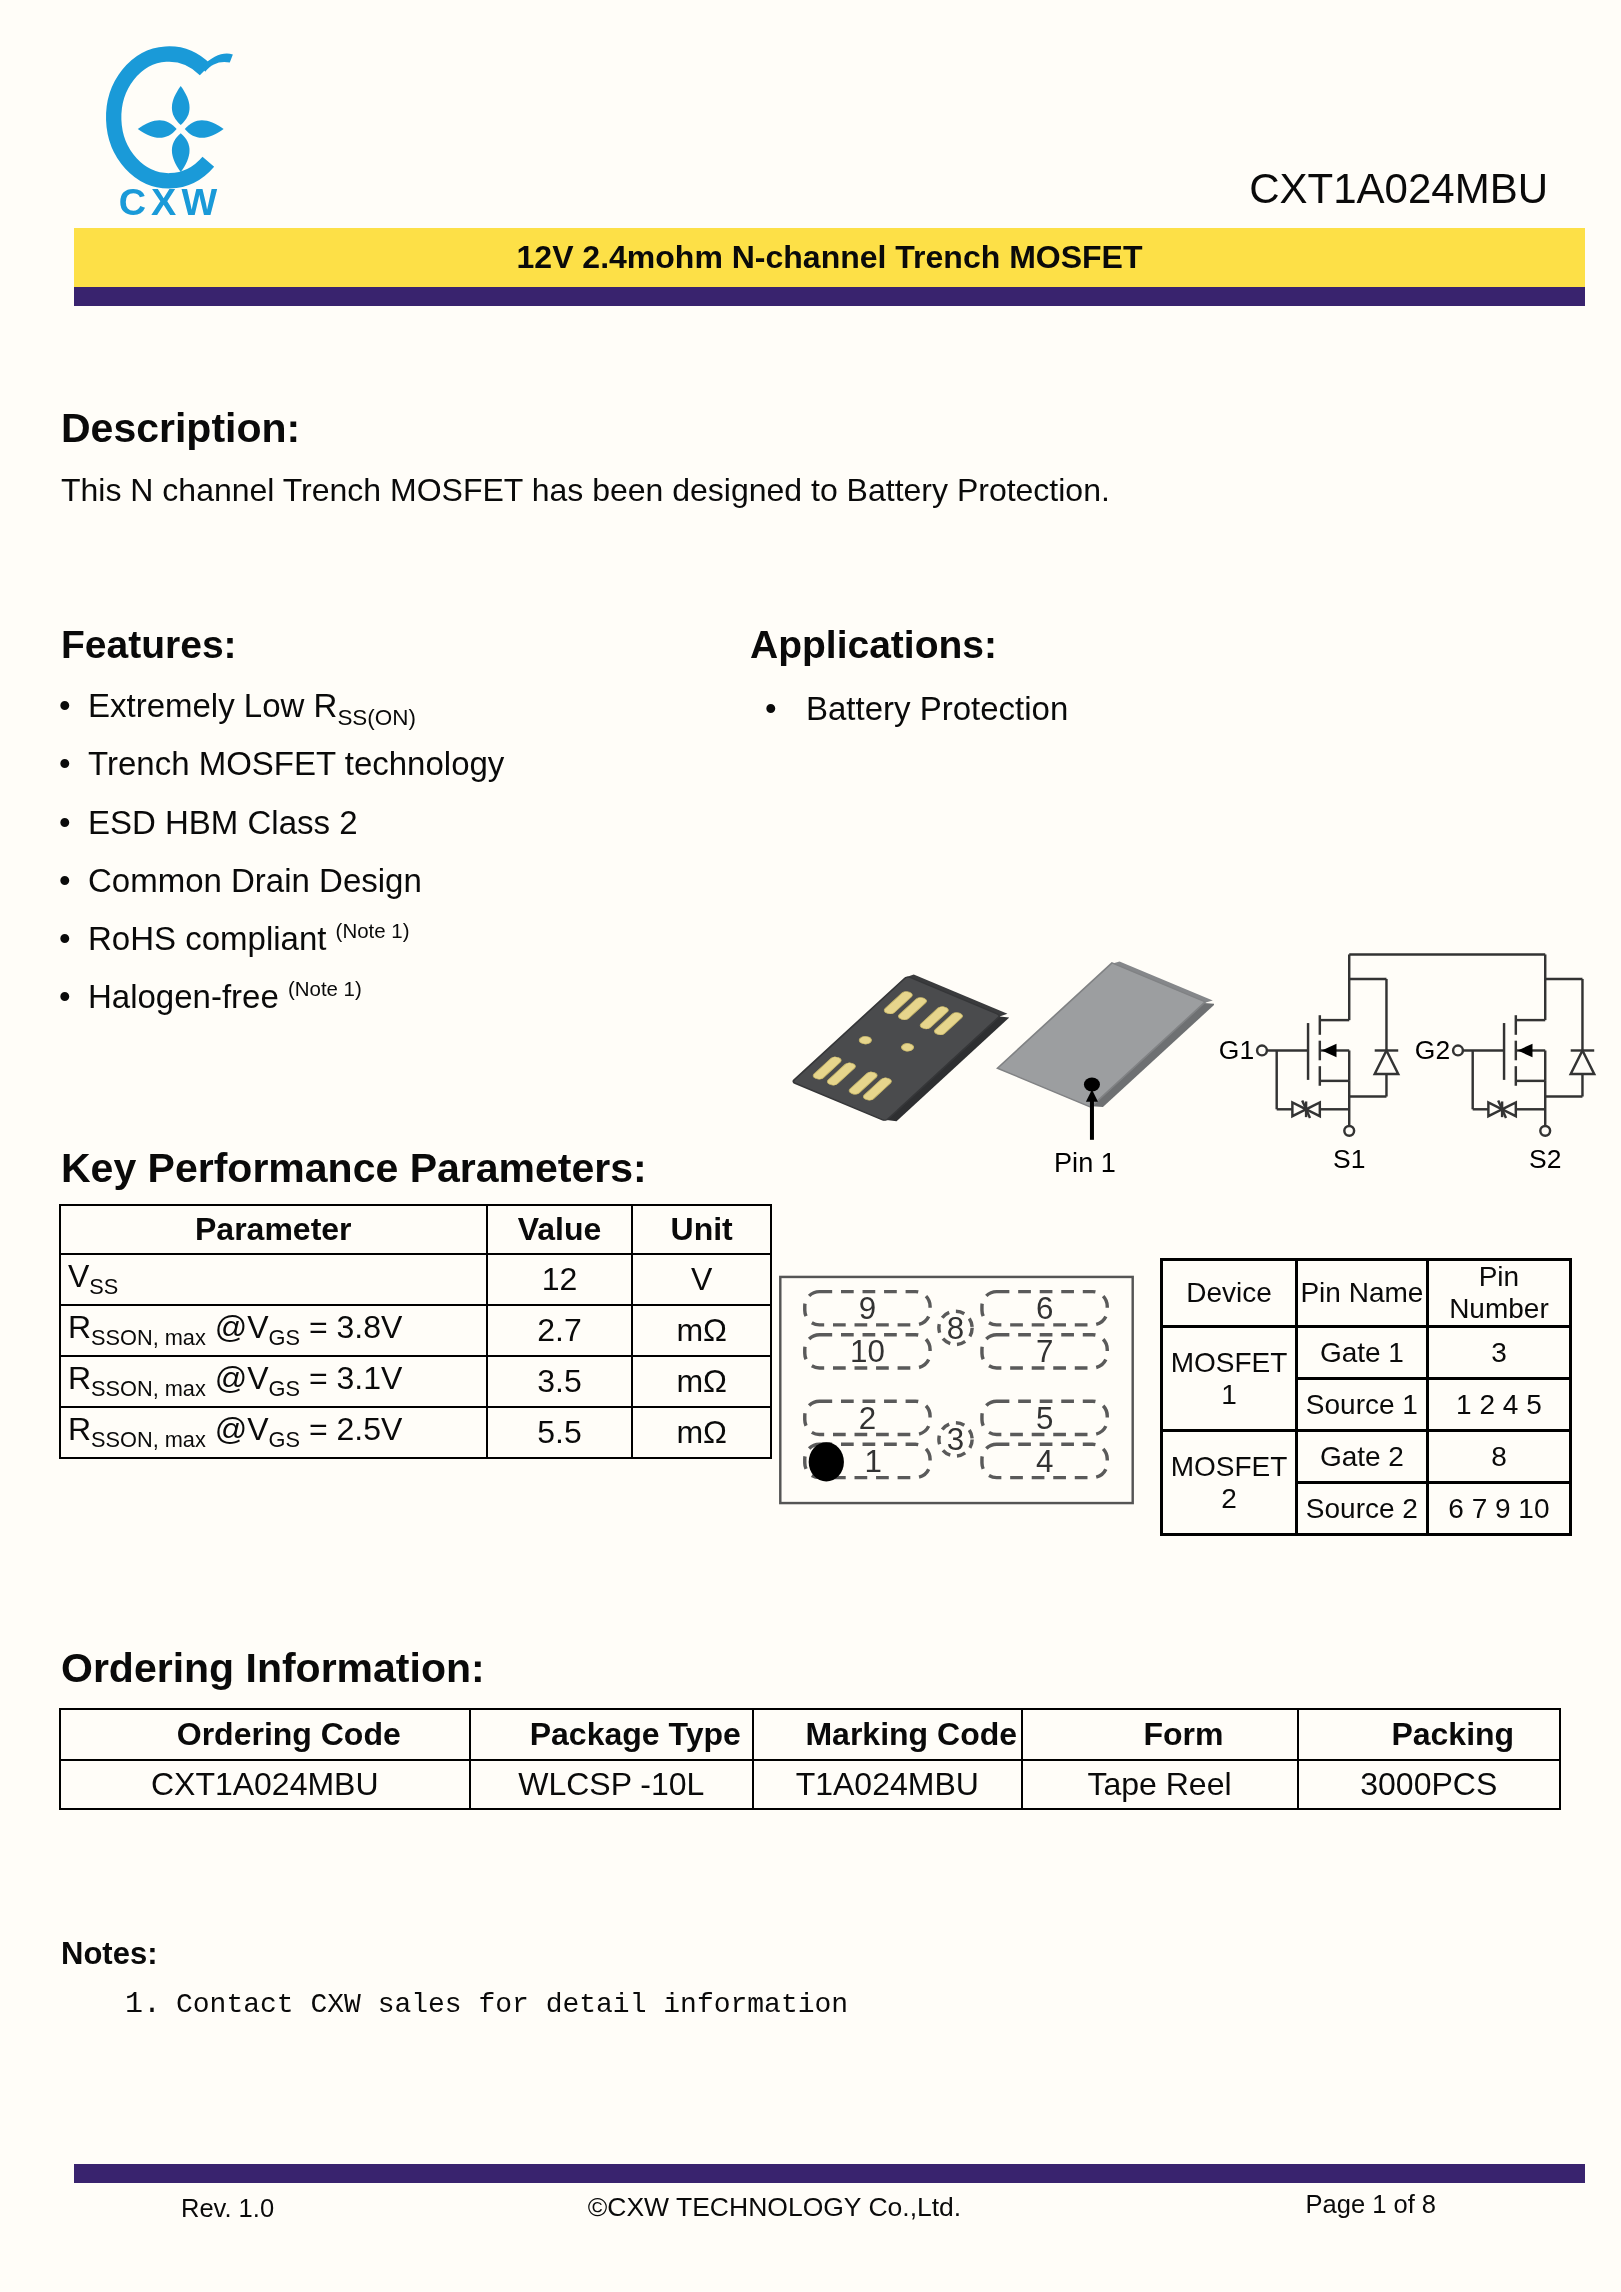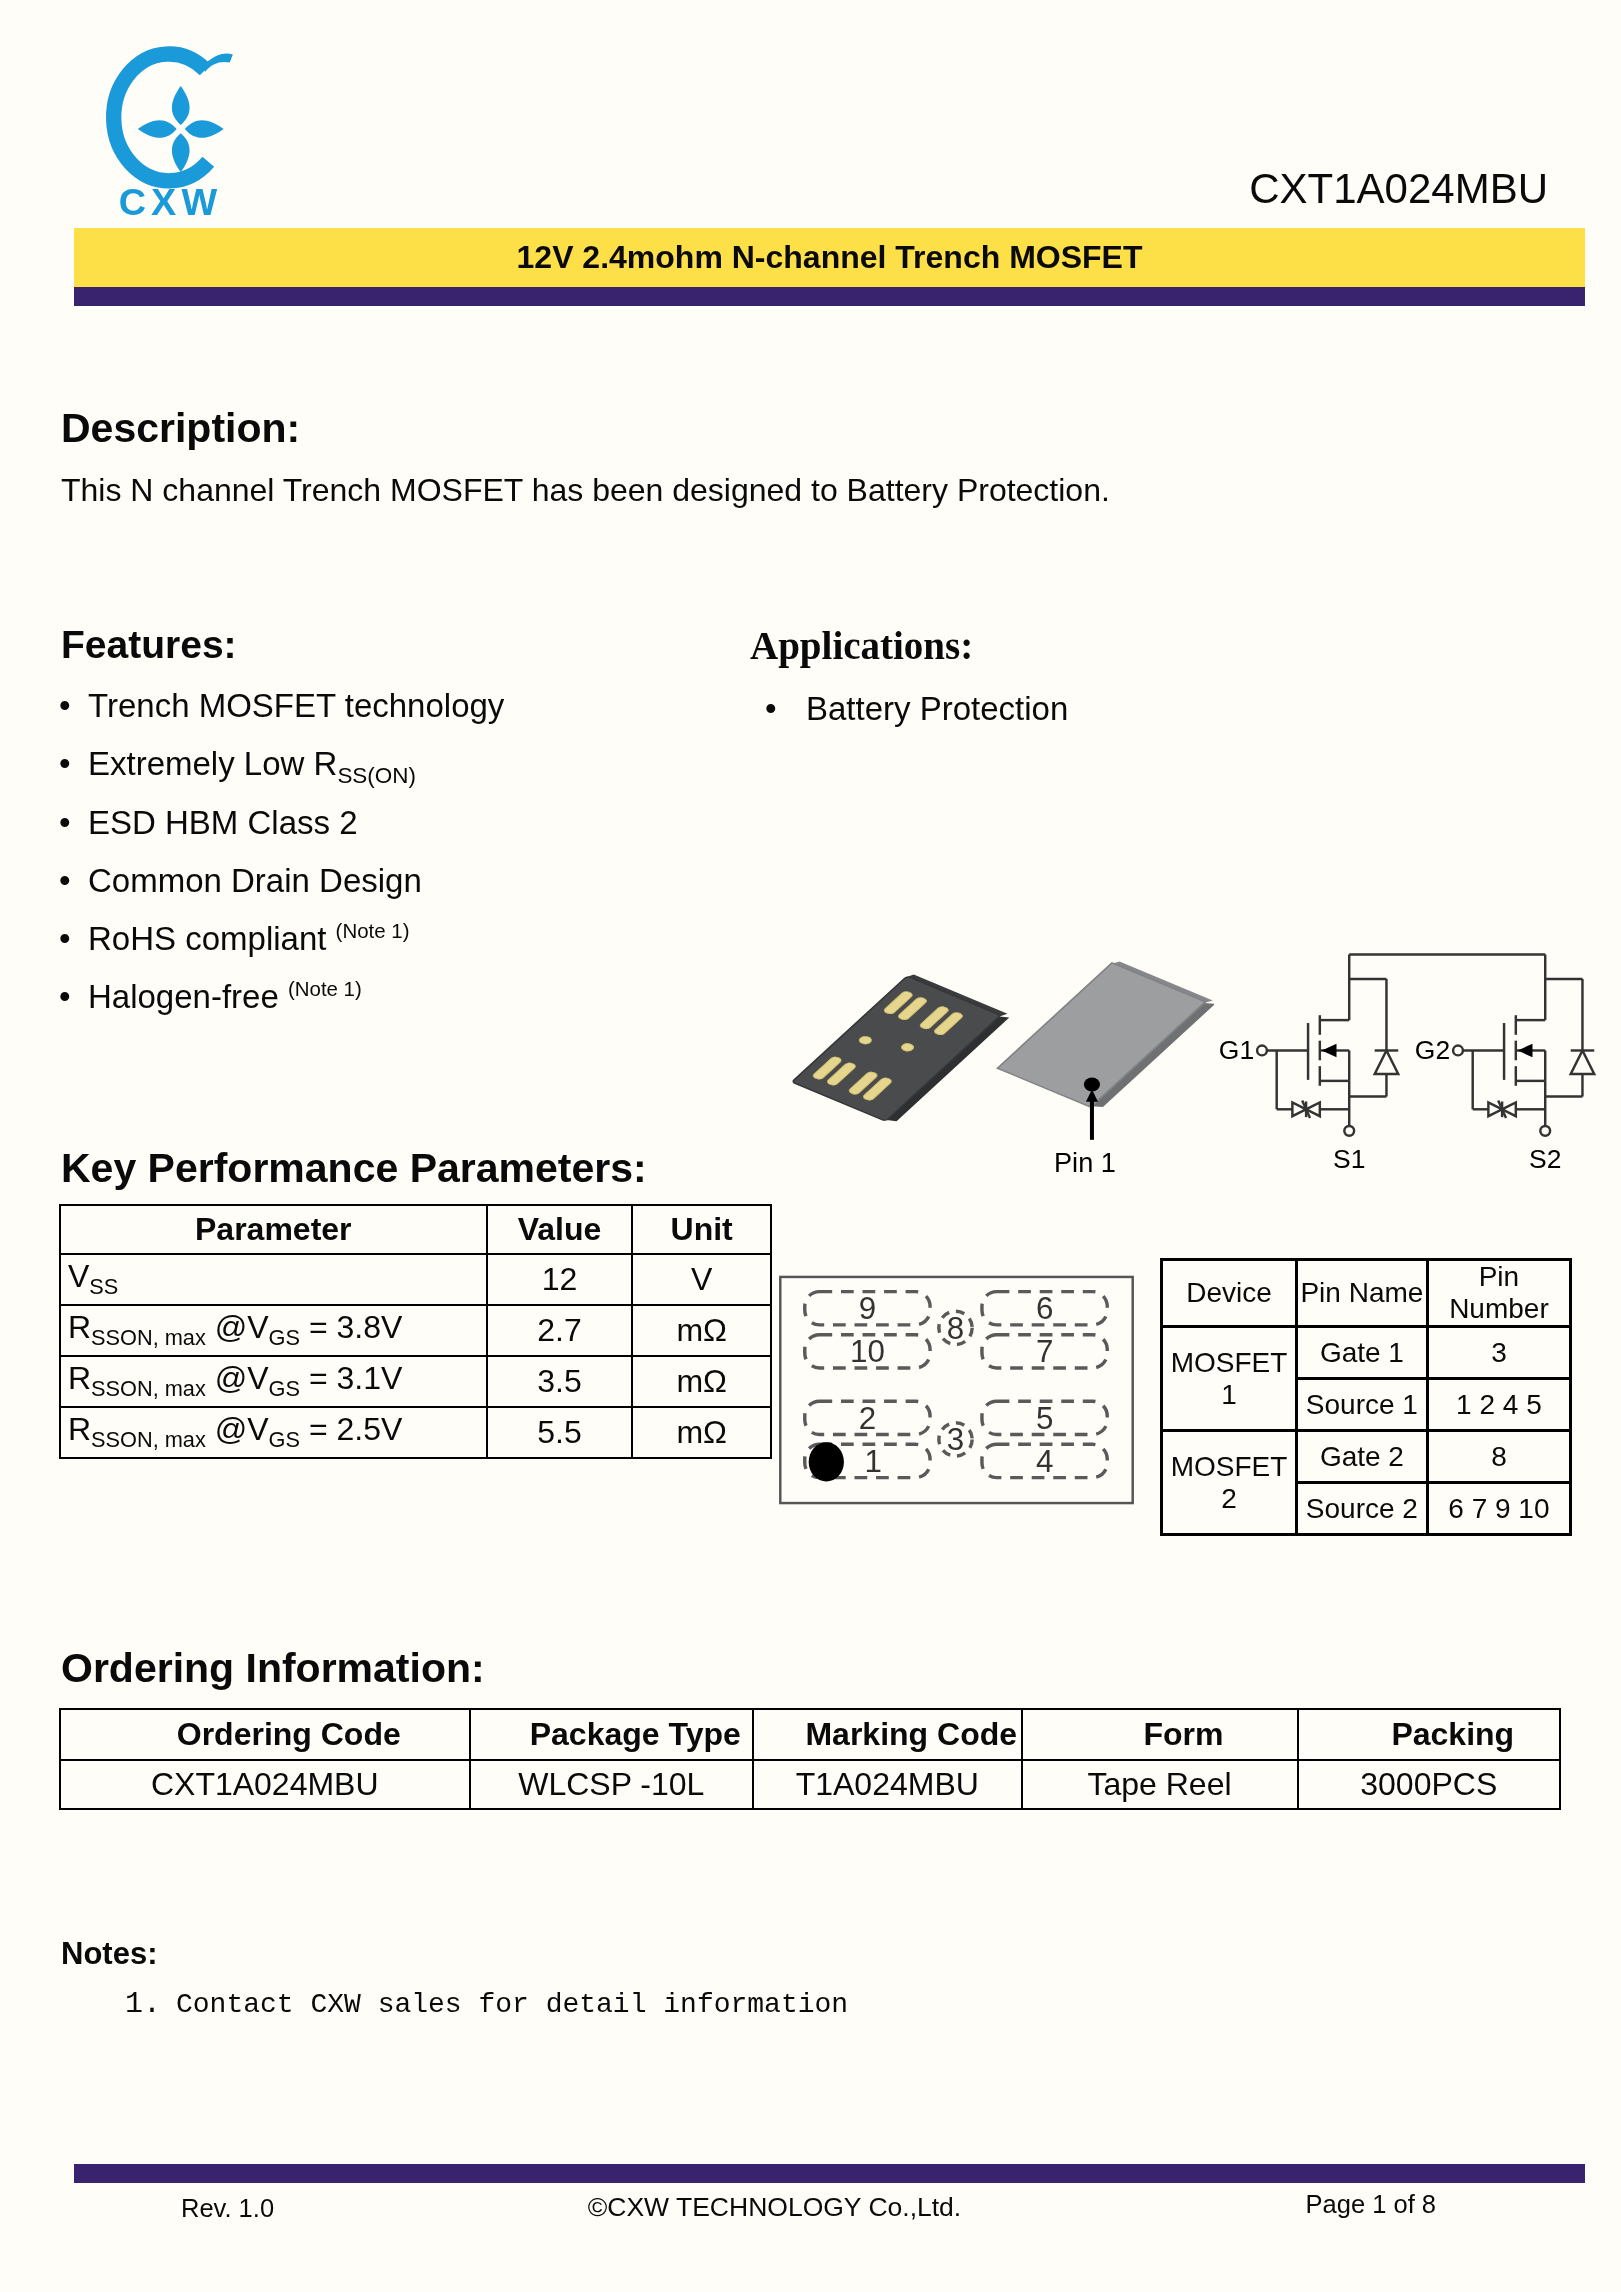--- a/index.html
+++ b/index.html
@@ -23,21 +23,21 @@
   #desc-h { left:61px; top:405px; }
   #desc-t { left:61px; top:472px; font-size:32px; }
 
   #feat-h { left:61px; top:623px; font-size:39px; }
   .feat-list { left:59px; top:686px; font-size:33px; list-style:none; margin:0; padding:0; }
   .feat-list li { margin-bottom:13.7px; white-space:nowrap; }
   .blt { display:inline-block; width:29px; }
   sub { font-size:0.68em; }
   sup { font-size:0.62em; }
 
-  #app-h { left:750px; top:623px; font-size:39px;font-family:Liberation Serif, serif; }
+  #app-h { left:750px; top:623px; font-size:39px; }
   #app-item { left:765px; top:690px; font-size:33px; }
   #app-item .blt { width:41px; }
 
   
   .chip1-svg { left:787px; top:968px; width:222px; height:172px; }
   .chip2-svg { left:992px; top:953px; width:222px; height:231px; }
   .schem-svg { left:1213px; top:925px; width:392px; height:250px; }
 
   #kpp-h { left:61px; top:1145px; }
   table { border-collapse:collapse; }
@@ -93,22 +93,22 @@
   <div class="abs banner">
     <span>12V 2.4mohm N-channel Trench MOSFET</span>
   </div>
   <div class="abs bar"></div>
 
   <div class="abs sec-h" id="desc-h">Description:</div>
   <div class="abs" id="desc-t">This N channel Trench MOSFET has been designed to Battery Protection.</div>
 
   <div class="abs sec-h" id="feat-h">Features:</div>
   <ul class="abs feat-list">
+    <li><span class="blt">•</span><span>Extremely Low R</span><sub>SS(ON)</sub><sup></sup></li>
     <li><span class="blt">•</span><span>Trench MOSFET technology</span><sub></sub><sup></sup></li>
-    <li><span class="blt">•</span><span>Extremely Low R</span><sub>SS(ON)</sub><sup></sup></li>
     <li><span class="blt">•</span><span>ESD HBM Class 2</span><sub></sub><sup></sup></li>
     <li><span class="blt">•</span><span>Common Drain Design</span><sub></sub><sup></sup></li>
     <li><span class="blt">•</span><span>RoHS compliant </span><sub></sub><sup>(Note 1)</sup></li>
     <li><span class="blt">•</span><span>Halogen-free </span><sub></sub><sup>(Note 1)</sup></li>
   </ul>
 
   <div class="abs sec-h" id="app-h">Applications:</div>
   <div class="abs" id="app-item">
     <span class="blt">•</span><span>Battery Protection</span>
   </div>

